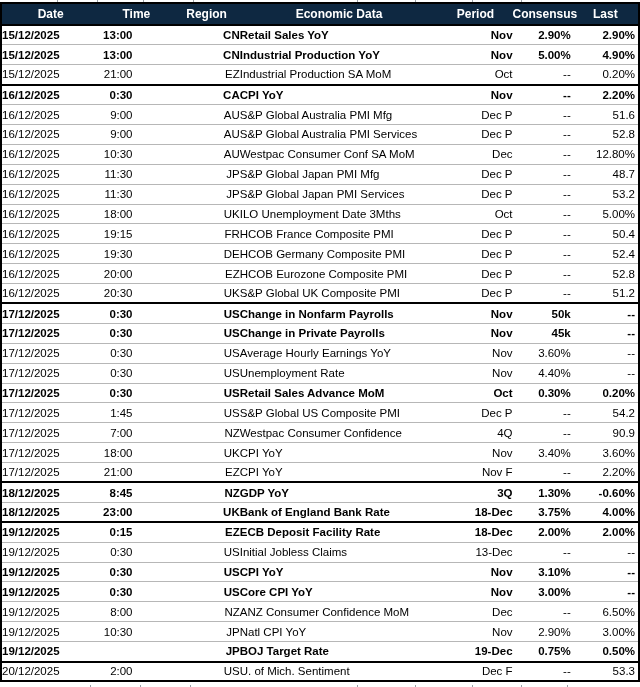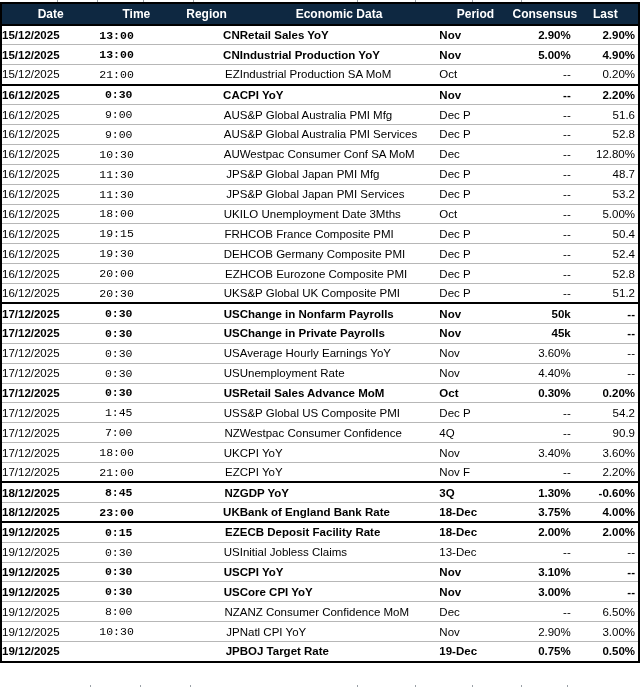--- a/index.html
+++ b/index.html
@@ -74,24 +74,24 @@
     white-space: nowrap;
     overflow: visible;
     padding: 0;
     border-top: 1px solid #b7b7b7;
   }
   tbody tr:first-child td { border-top: none; }
   tbody tr.group-start td { border-top: 2px solid #000000; }
   tbody tr.bold td { font-weight: 700; }
 
   td.c-date      { text-align: left;  }
-  td.c-time      { text-align: right; padding-right: 41px; font-family: Liberation Mono, monospace; }
+  td.c-time      { text-align: right; padding-right: 41px; }
   td.c-region    { text-align: right;  padding-left: 2px; }
   td.c-event     { text-align: left; margin-top: 36px; }
-  td.c-period    { text-align: left;  padding-left: 1px; margin-left: 44px; }
+  td.c-period    { text-align: right;  padding-left: 1px; margin-left: 44px; }
   td.c-consensus { text-align: right; padding-right: 2px; }
   td.c-last      { text-align: right; padding-right: 3px; }
 </style>
 </head>
 <body>
 
 <div class="screen">
 
   <div class="edge-strip top">
     <span class="tick" style="left:57px"></span>
@@ -407,20 +407,29 @@
     </tr>
         <tr class="bold">
       <td class="c-date">19/12/2025</td>
       <td class="c-time"></td>
       <td class="c-region">JP</td>
       <td class="c-event">BOJ Target Rate</td>
       <td class="c-period">19-Dec</td>
       <td class="c-consensus">0.75%</td>
       <td class="c-last">0.50%</td>
     </tr>
+        <tr class="group-start">
+      <td class="c-date">20/12/2025</td>
+      <td class="c-time">2:00</td>
+      <td class="c-region">US</td>
+      <td class="c-event">U. of Mich. Sentiment</td>
+      <td class="c-period">Dec F</td>
+      <td class="c-consensus">--</td>
+      <td class="c-last">53.3</td>
+    </tr>
       </tbody>
   </table>
 
   <div class="edge-strip bottom">
     <span class="tick" style="left:90px"></span>
     <span class="tick" style="left:140px"></span>
     <span class="tick" style="left:190px"></span>
     <span class="tick" style="left:357px"></span>
     <span class="tick" style="left:415px"></span>
     <span class="tick" style="left:472px"></span>

